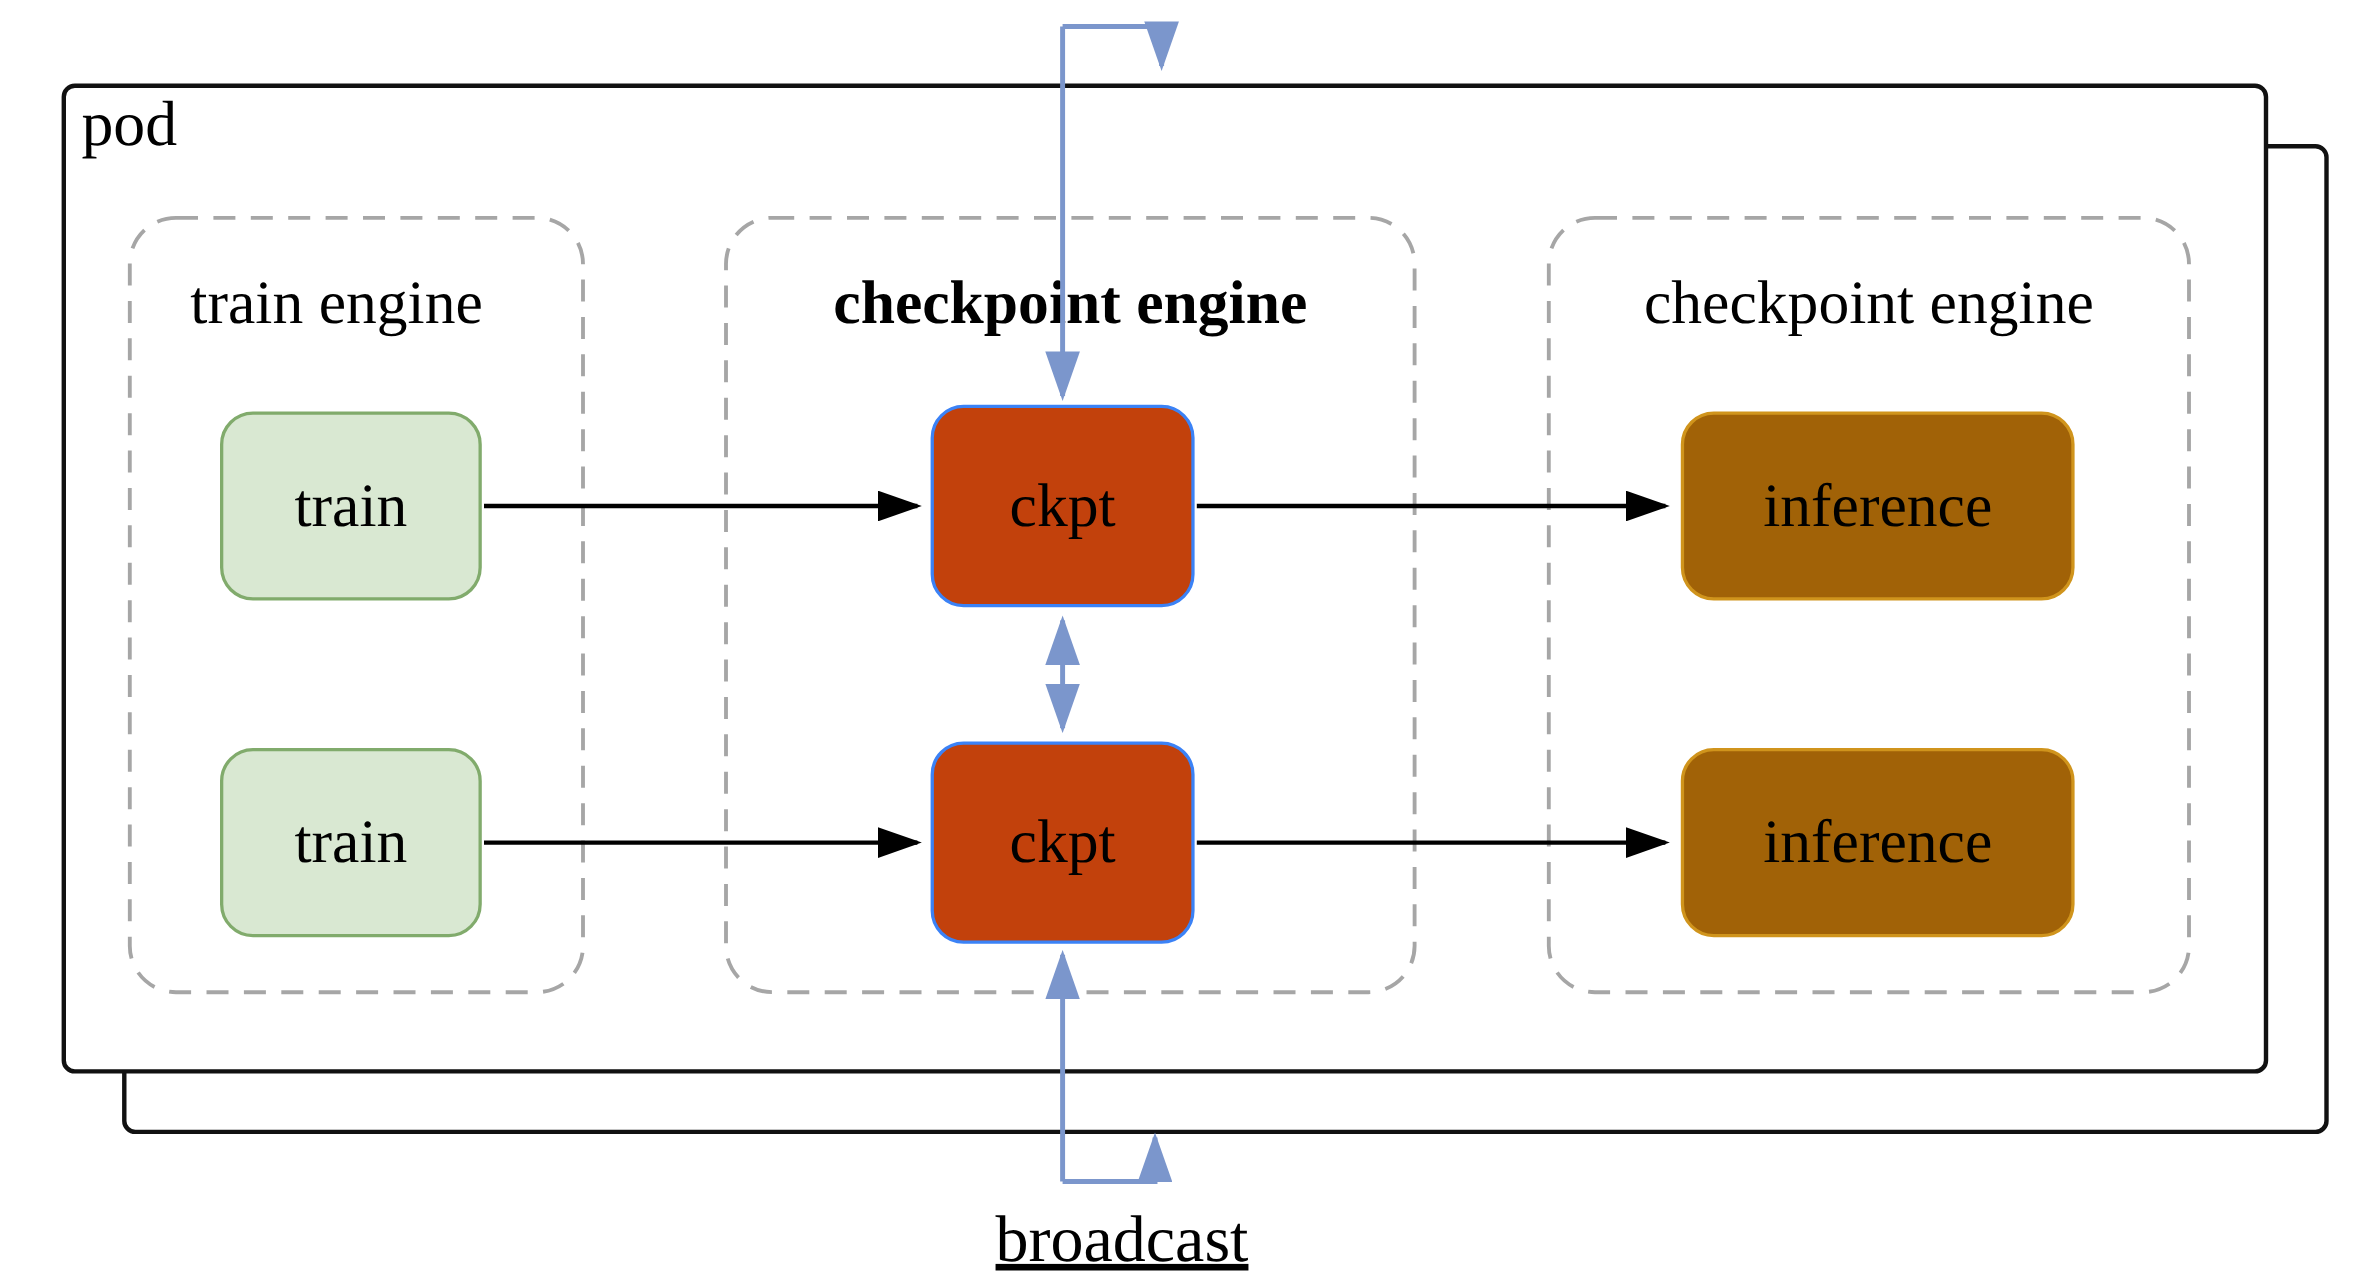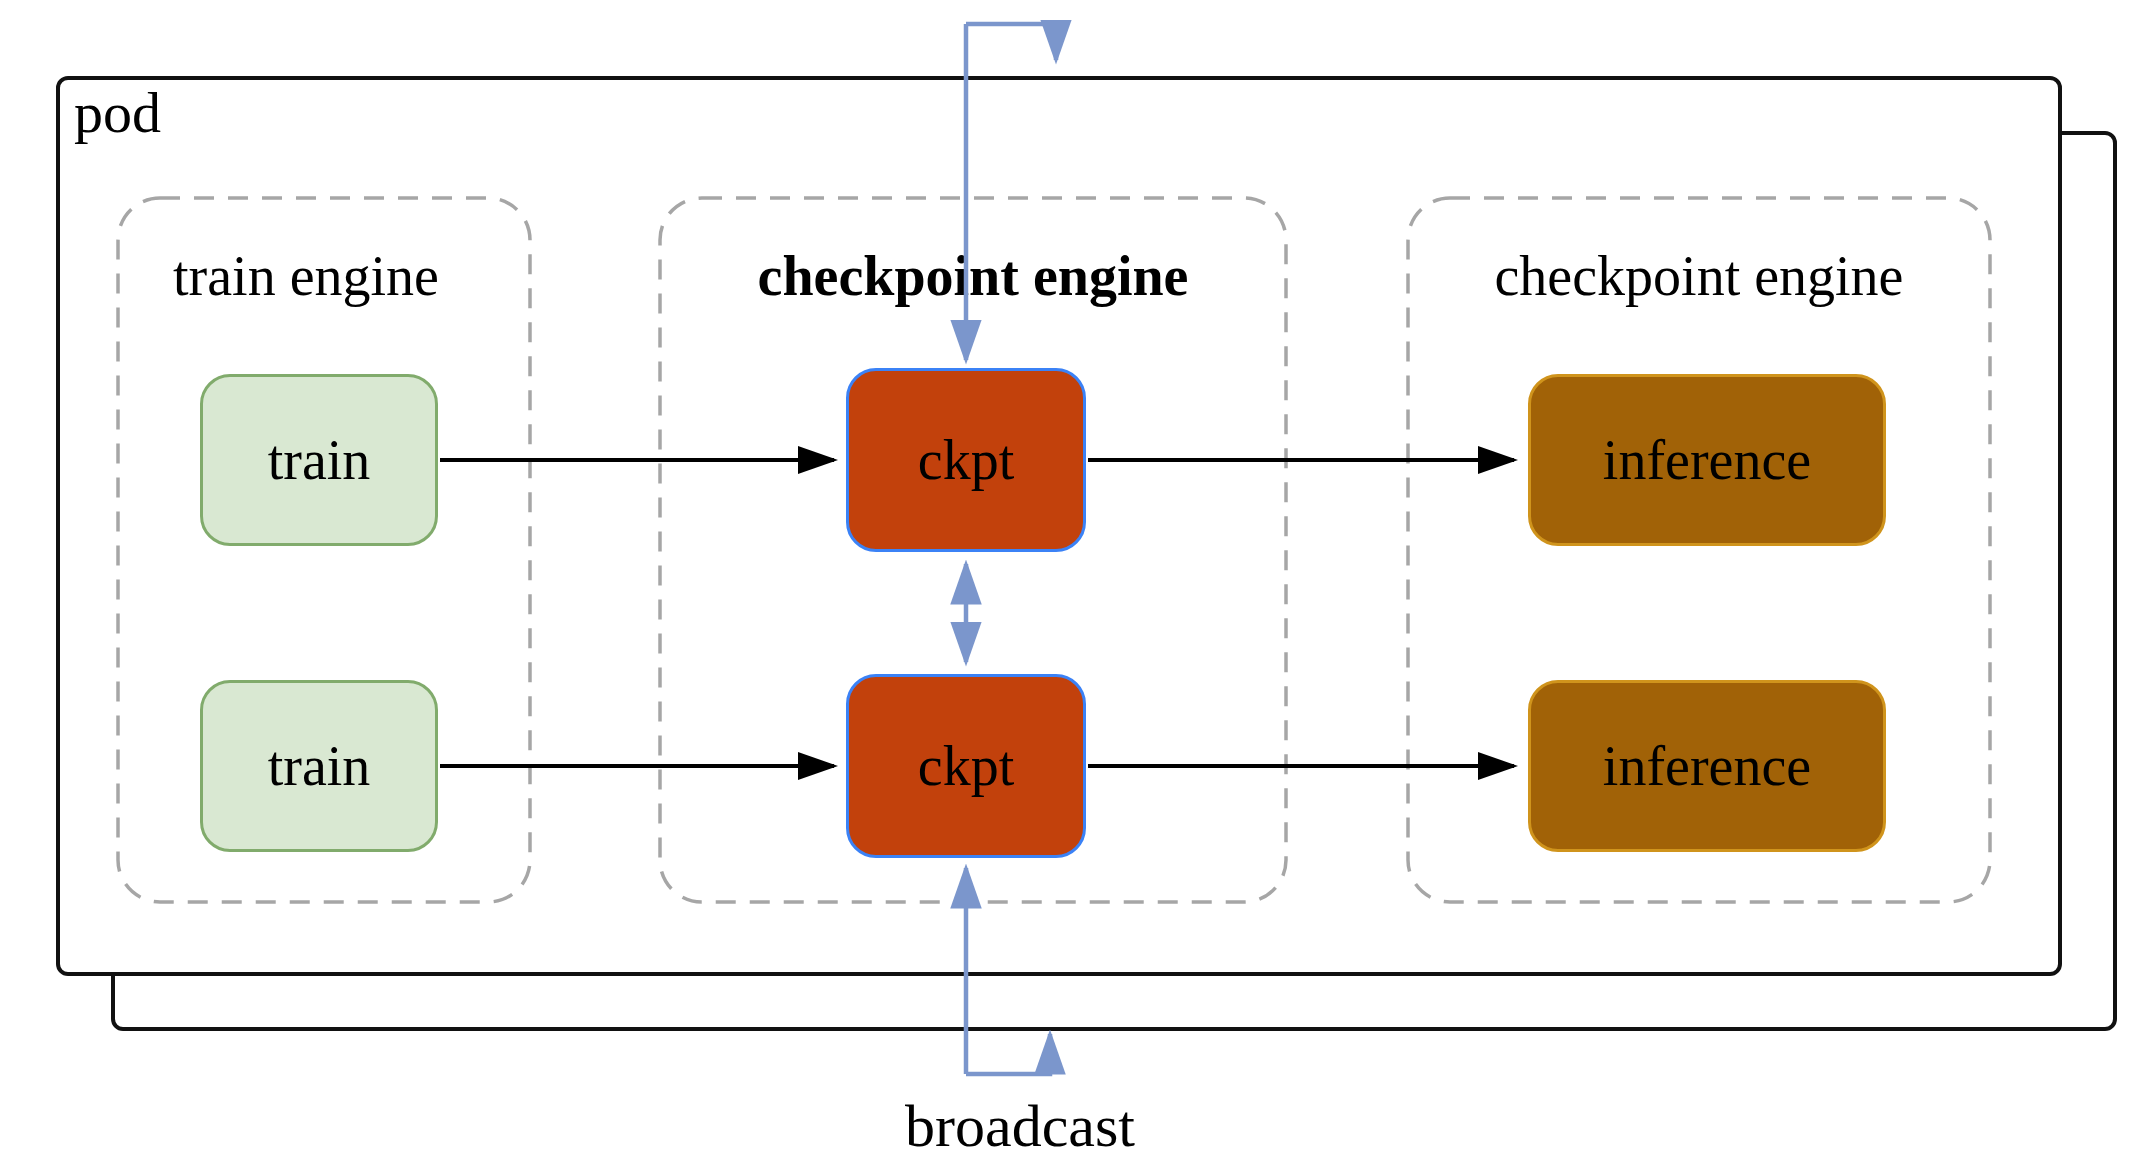--- a/index.html
+++ b/index.html
@@ -76,20 +76,21 @@
   
   .broadcast-label {
     position: absolute;
     left: 826px;
     top: 1092px;
     width: 388px;
     text-align: center;
     font-size: 60px;
     color: #000000;
     z-index: 5;
+    text-decoration: underline;
   }
 
   
   #overlay {
     position: absolute;
     left: 0;
     top: 0;
     width: 2146px;
     height: 1164px;
     z-index: 4;

